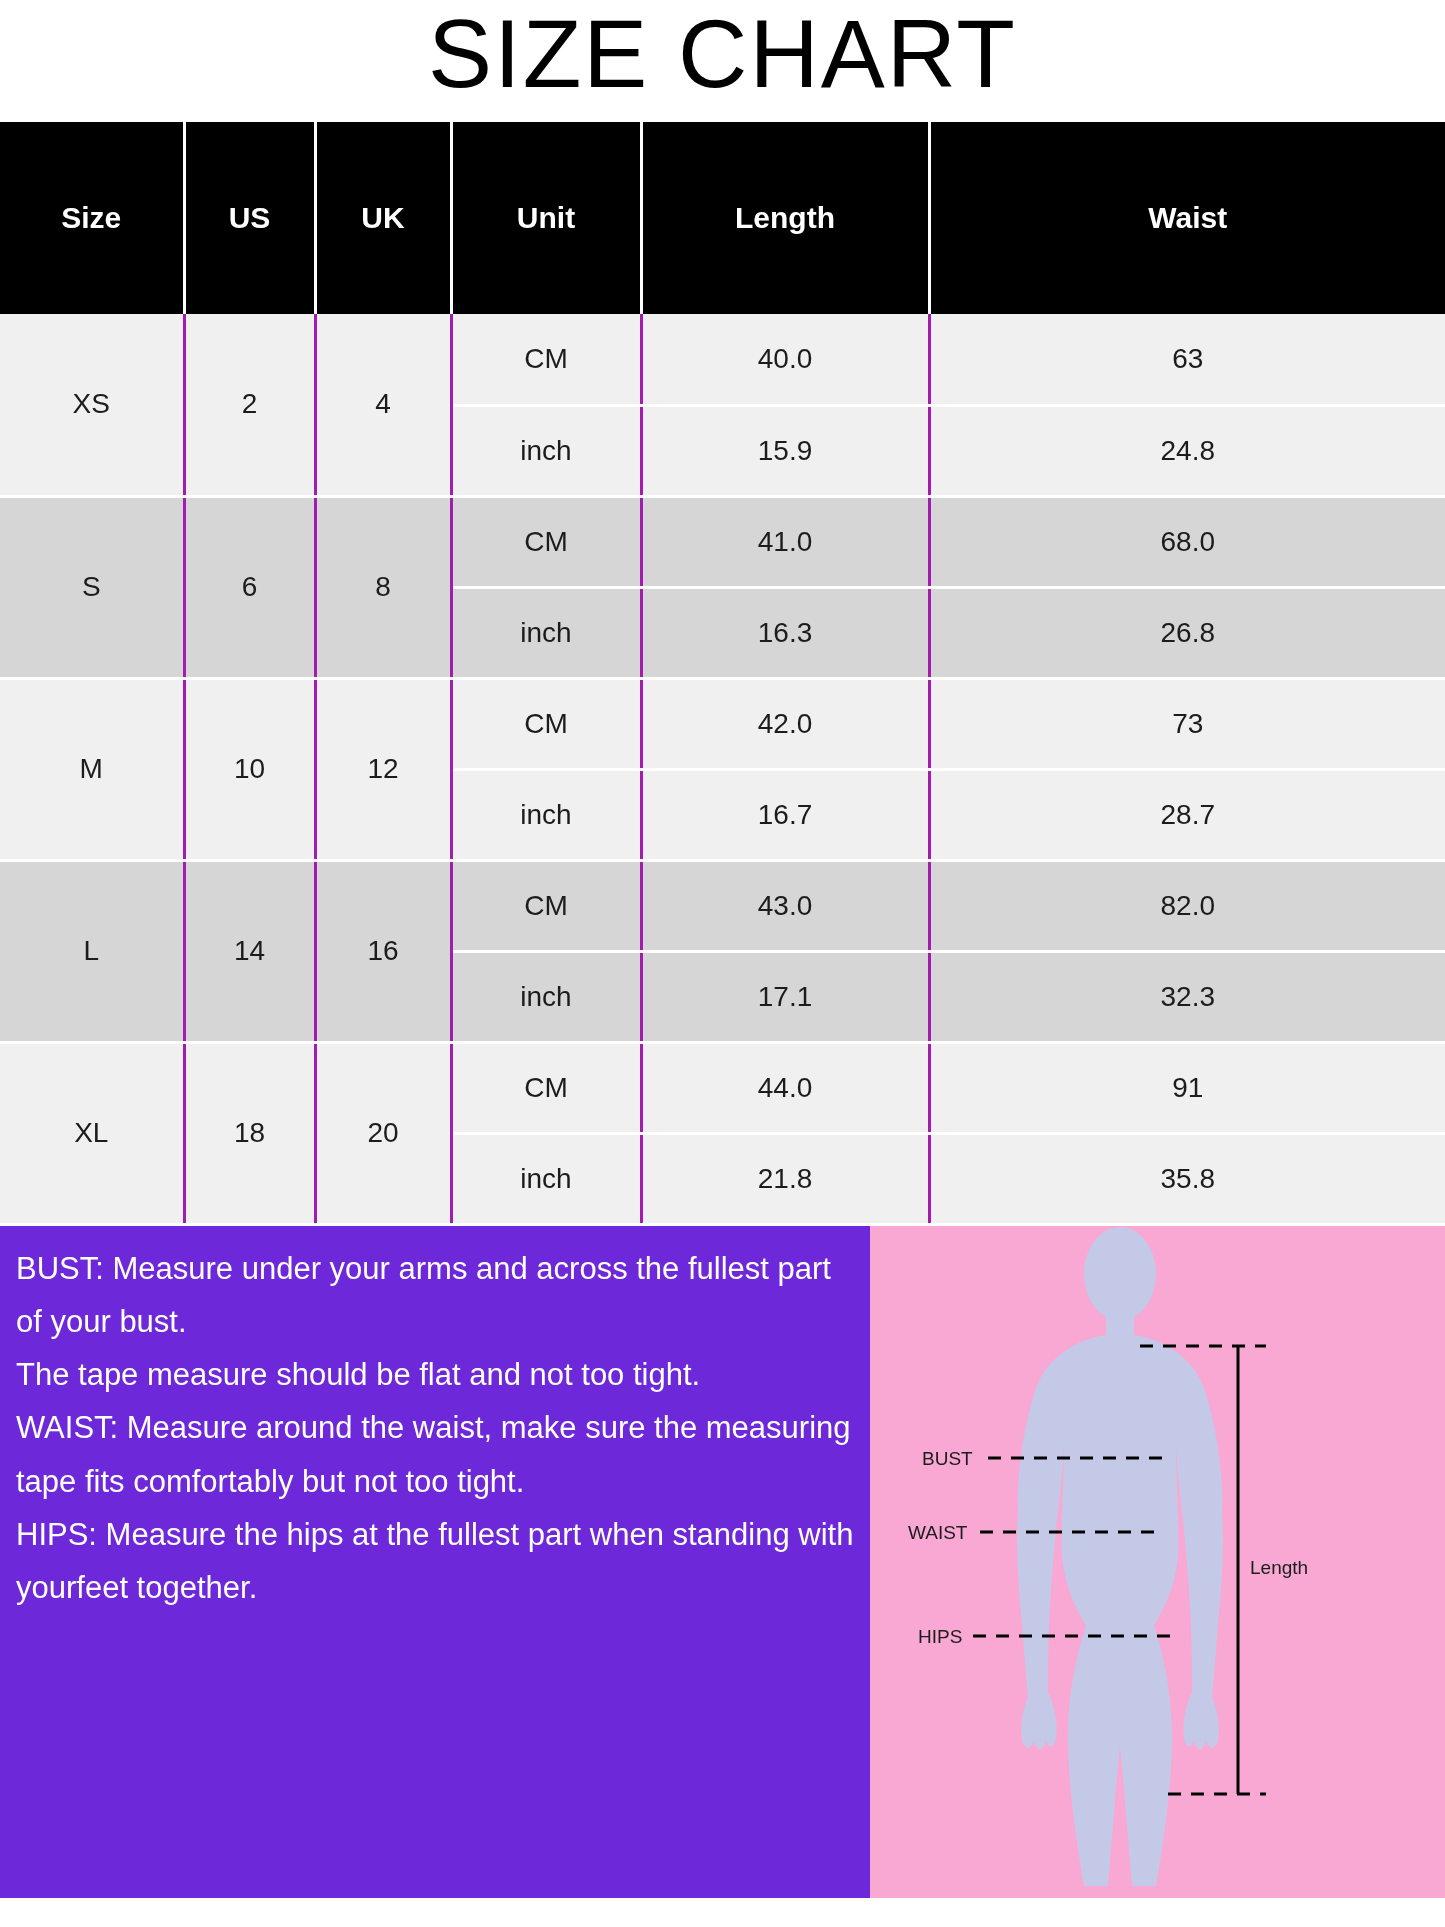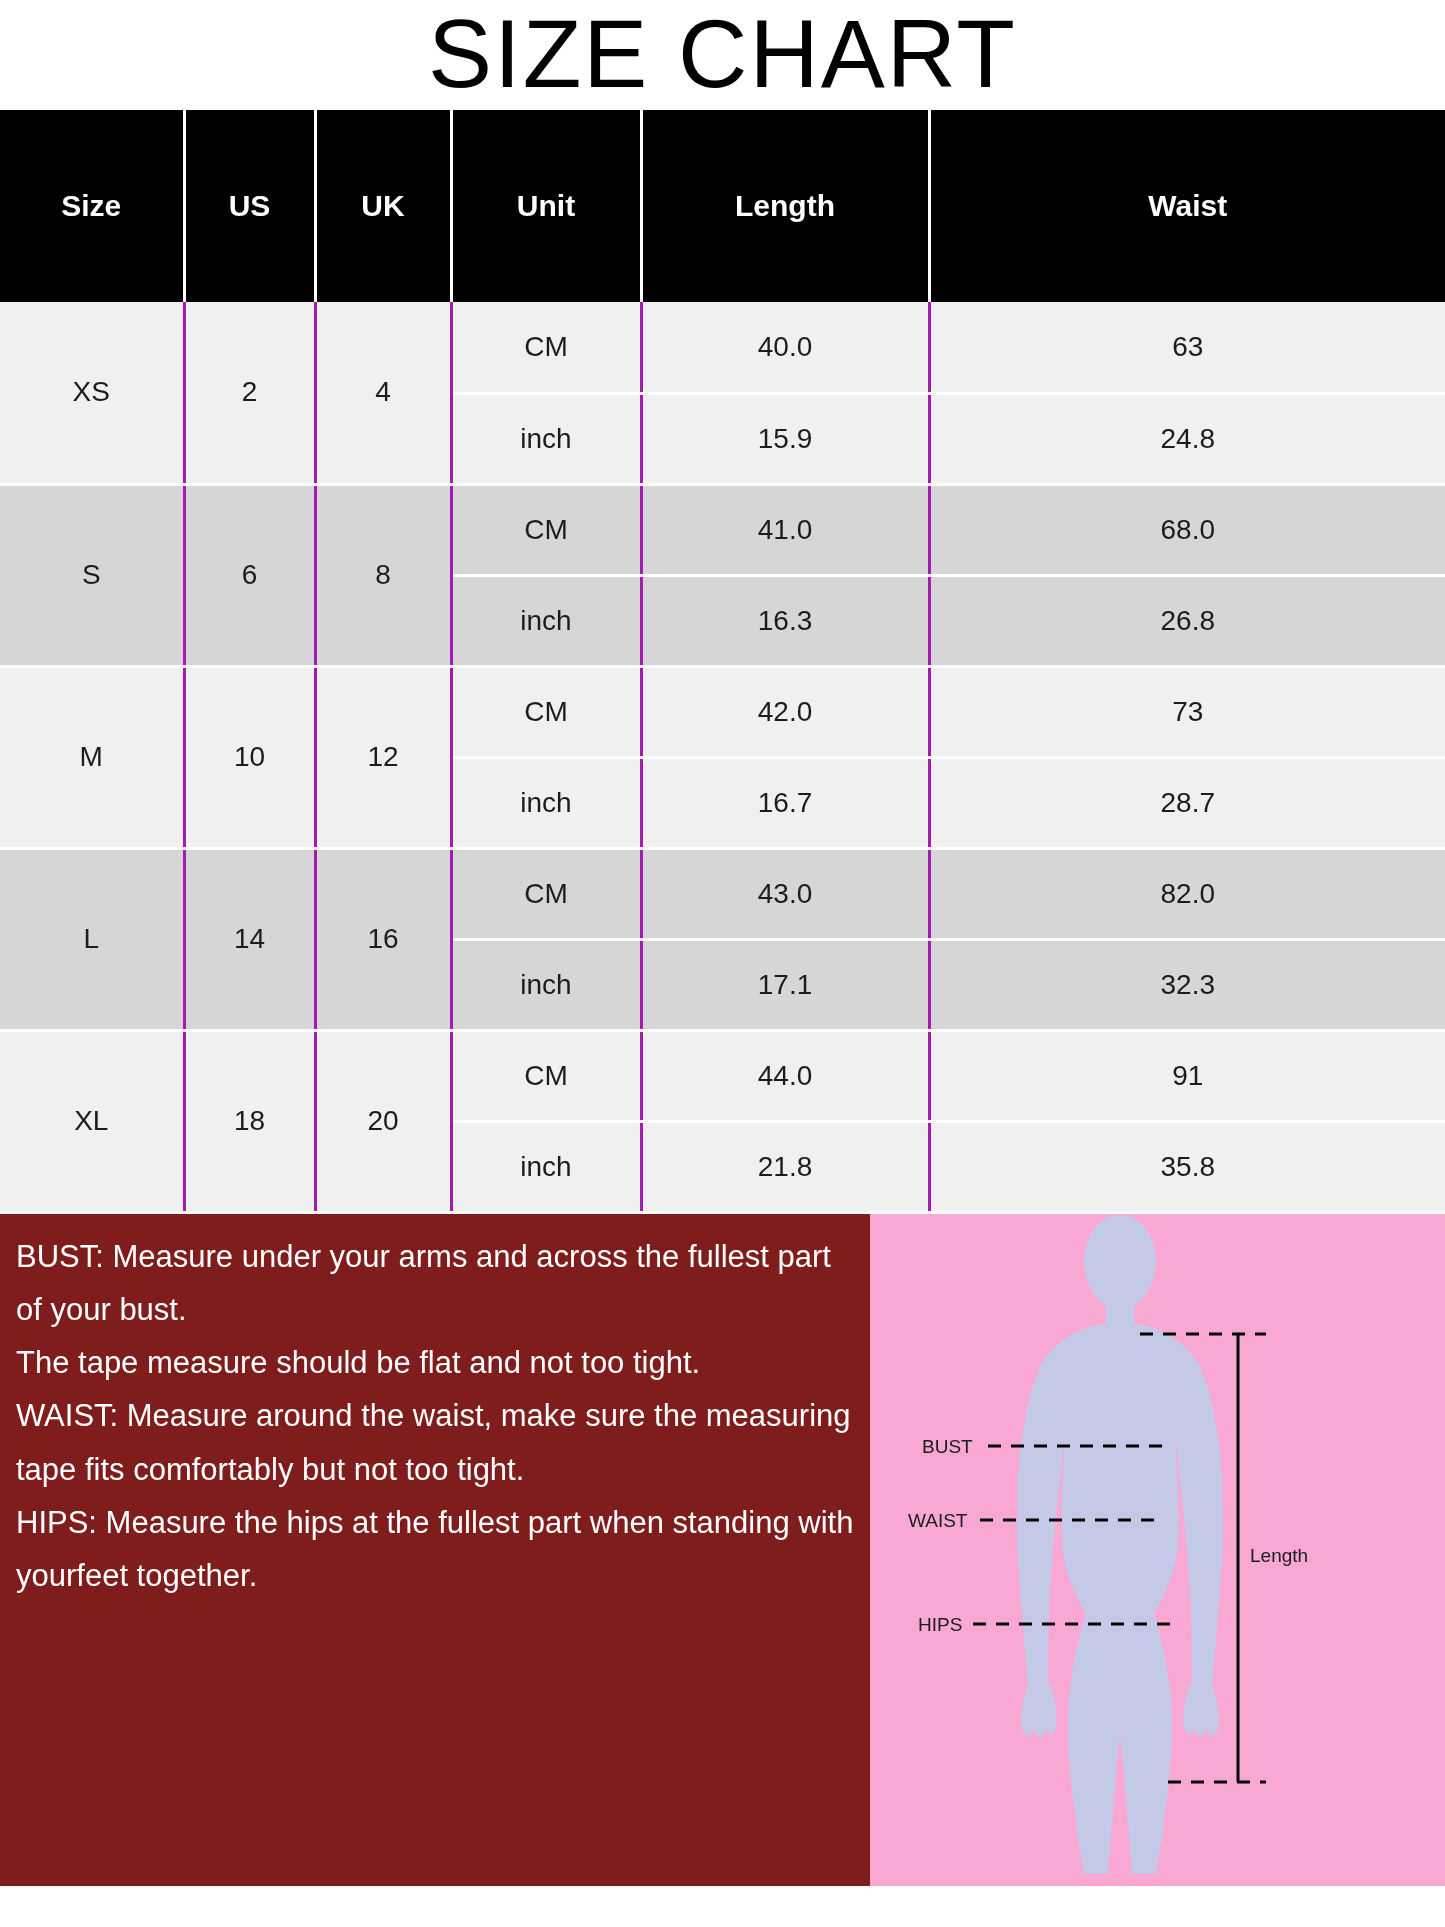--- a/index.html
+++ b/index.html
@@ -17,21 +17,21 @@
     overflow: hidden;
   }
   .title {
     text-align: center;
     font-size: 96px;
     font-weight: 400;
     letter-spacing: 2px;
     color: #000000;
     line-height: 1.0;
     padding-top: 6px;
-    padding-bottom: 8px;
+    padding-bottom: 20px;
     margin: 0;
   }
   table.size-table {
     width: 1445px;
     border-collapse: collapse;
     table-layout: fixed;
   }
   table.size-table th {
     background: #000000;
     color: #ffffff;
@@ -63,21 +63,21 @@
   .col-length { width: 288px; }
   .col-waist { width: 516px; }
 
   .bottom {
     display: flex;
     width: 1445px;
     height: 672px;
   }
   .notes {
     width: 870px;
-    background: #7f1d1d;
+    background: #6d28d9;
     color: #ffffff;
     padding: 16px 16px 0 16px;
     font-size: 31px;
     line-height: 1.72;
     font-weight: 400;
   }
   .notes p { margin: 0; }
   .figure-pane {
     width: 575px;
     background: #f9a8d4;

